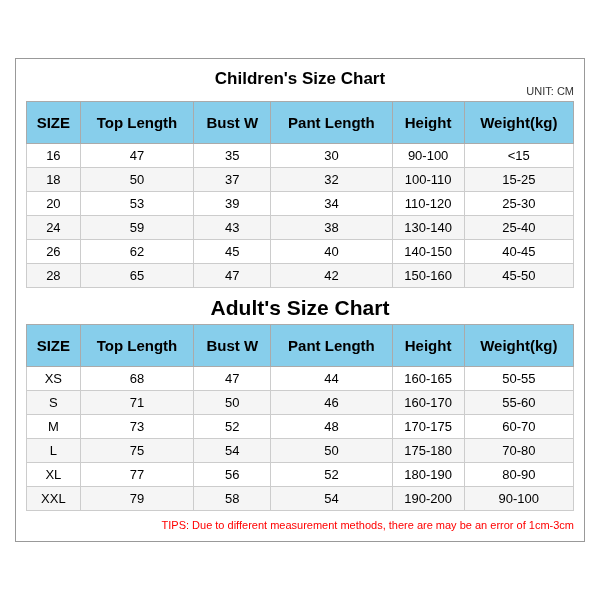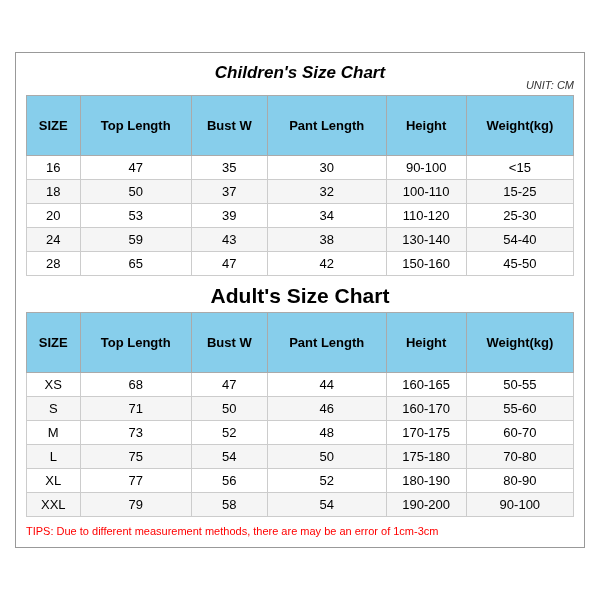--- a/index.html
+++ b/index.html
@@ -17,65 +17,64 @@
       width: 570px;
       border: 1px solid #999;
       padding: 10px;
     }
     .chart-title {
       text-align: center;
       font-size: 17px;
       font-weight: bold;
       margin-bottom: 12px;
       position: relative;
-      font-style: italic;
     }
     .unit-label {
       position: absolute;
       right: 0;
       top: 16px;
       font-size: 11px;
       font-weight: normal;
       color: #333;
     }
     table {
       width: 100%;
       border-collapse: collapse;
       margin-bottom: 8px;
     }
     thead tr {
       background-color: #87CEEB;
     }
     thead th {
       border: 1px solid #aaa;
-      padding: 22px 4px;
+      padding: 12px 4px;
       text-align: center;
       font-weight: bold;
-      font-size: 13px;
+      font-size: 15px;
     }
     tbody tr {
       background-color: #fff;
     }
     tbody tr:nth-child(even) {
       background-color: #f5f5f5;
     }
     tbody td {
       border: 1px solid #ccc;
       padding: 4px 4px;
       text-align: center;
       font-size: 13px;
     }
     .section-title {
       text-align: center;
       font-size: 21px;
       font-weight: bold;
       margin: 8px 0 4px 0;
     }
     .tips {
-      text-align: left;
+      text-align: right;
       color: red;
       font-size: 11px;
       margin-top: 6px;
     }
   </style>
 </head>
 <body>
 
 <div class="container">
 
@@ -119,21 +118,29 @@
           <td>34</td>
           <td>110-120</td>
           <td>25-30</td>
         </tr>
         <tr>
           <td>24</td>
           <td>59</td>
           <td>43</td>
           <td>38</td>
           <td>130-140</td>
-          <td>54-40</td>
+          <td>25-40</td>
+        </tr>
+        <tr>
+          <td>26</td>
+          <td>62</td>
+          <td>45</td>
+          <td>40</td>
+          <td>140-150</td>
+          <td>40-45</td>
         </tr>
         <tr>
           <td>28</td>
           <td>65</td>
           <td>47</td>
           <td>42</td>
           <td>150-160</td>
           <td>45-50</td>
         </tr>
       </tbody>

